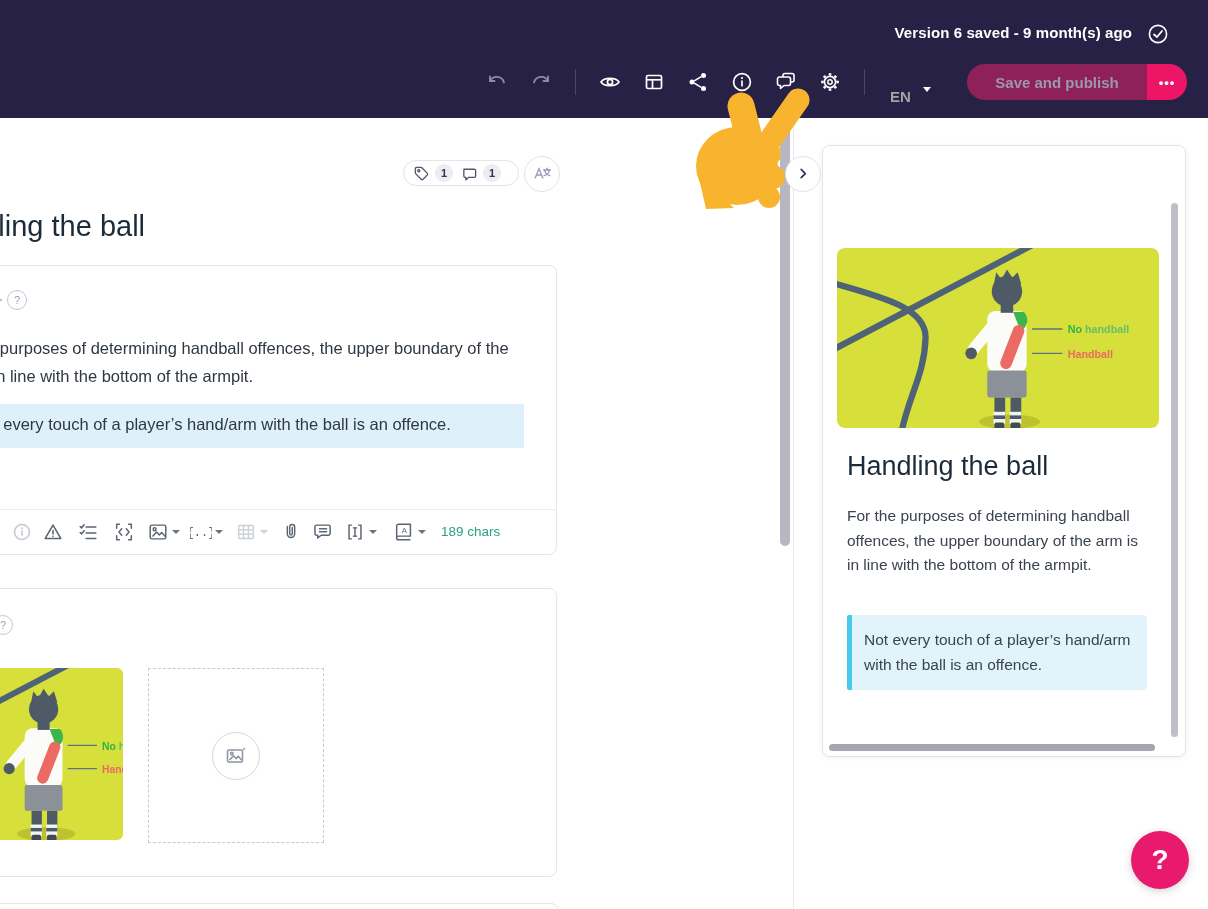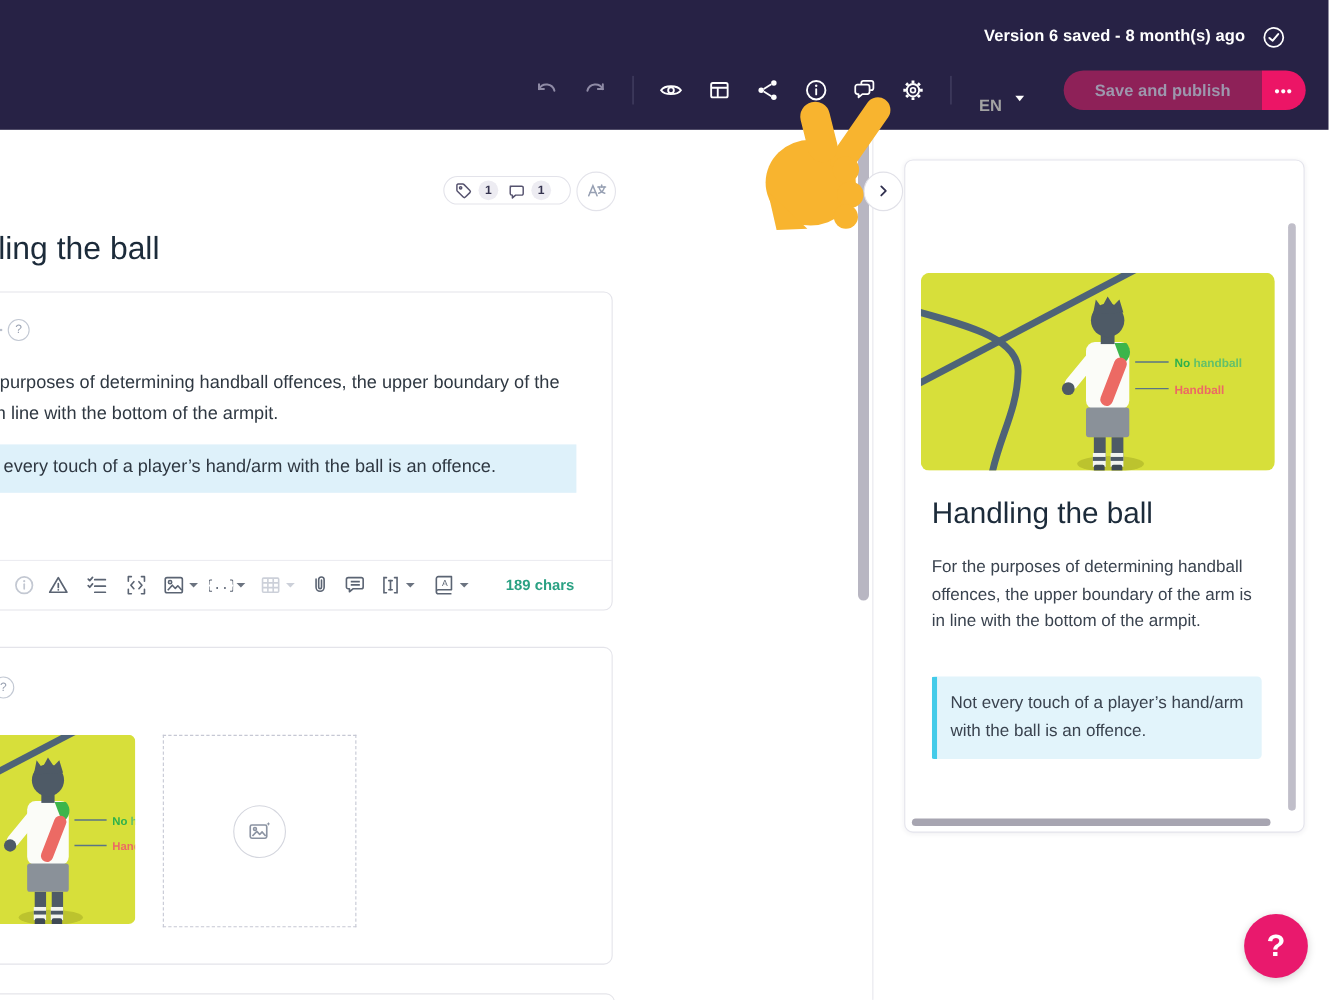--- a/index.html
+++ b/index.html
@@ -30,21 +30,21 @@
   .qmark{width:18px;height:18px;border-radius:50%;border:1px solid #c2c8d3;color:#9aa2b2;font-size:11px;
          display:flex;align-items:center;justify-content:center;background:#fff;cursor:pointer;}
   .body-line{left:-57px;font-size:16.5px;color:#2f3842;white-space:nowrap;}
   .hl-box{left:-38px;top:404px;width:562px;height:44px;background:#DEF1FA;}
   .hl-text{left:-27px;top:415px;font-size:16.5px;color:#2f3842;white-space:nowrap;}
   .tb-icon{width:22px;height:22px;color:#5b6473;top:521px;cursor:pointer;}
   .tb-icon.dim{color:#ccd0d9;}
   .tb-icon.faded{color:#c3c8d2;}
   .tcaret{top:530px;width:0;height:0;border-left:4px solid transparent;border-right:4px solid transparent;border-top:4.5px solid #6b7380;cursor:pointer;}
   .tcaret.dim{border-top-color:#ccd0d9;}
-  .chars{left:441px;top:524px;font-size:13.5px;font-weight:700;color:#2AA183;width:100px;text-align:center;}
+  .chars{left:441px;top:524px;font-size:13.5px;font-weight:400;color:#2AA183;width:100px;text-align:left;}
   .dashed-ph{left:148px;top:668px;width:176px;height:175px;border:1px dashed #c6c8d4;box-sizing:border-box;
              display:flex;align-items:center;justify-content:center;cursor:pointer;}
   .ph-circ{width:46px;height:46px;border-radius:50%;border:1px solid #d4d6de;display:flex;align-items:center;justify-content:center;color:#8b93a2;}
   
   .scroll-thumb{background:#b8b6c2;border-radius:6px;cursor:pointer;}
   .divider-v{left:793px;top:118px;width:1px;height:791px;background:#e7e7ed;}
   .collapse-btn{left:785px;top:156px;width:34px;height:34px;border-radius:50%;background:#fff;border:1px solid #e1e1e8;
                 display:flex;align-items:center;justify-content:center;color:#31304f;cursor:pointer;z-index:20;}
   
   .panel{left:822px;top:145px;width:362px;height:610px;background:#fff;border:1px solid #e4e4ec;border-radius:8px;
@@ -96,21 +96,21 @@
       <line x1="218" y1="117" x2="252" y2="117" stroke="#5a7486" stroke-width="1.5"></line>
       <text x="258" y="95" font-family="Liberation Sans,sans-serif" font-size="12" font-weight="bold"><tspan fill="#2eb14c">No</tspan><tspan fill="#63c06a"> handball</tspan></text>
       <text x="258" y="122" font-family="Liberation Sans,sans-serif" font-size="12" font-weight="bold" fill="#ec6a64">Handball</text>
     </symbol>
   </defs>
 </svg>
 
 <div id="app">
 
   <div class="a navbar">
-    <div class="a version">Version 6 saved - 8 month(s) ago</div>
+    <div class="a version">Version 6 saved - 9 month(s) ago</div>
     <span class="a nicon" style="left:1146px;top:22px">
       <svg viewBox="0 0 24 24" fill="none" stroke="currentColor" stroke-width="1.6">
           <circle cx="12" cy="12" r="8.6"></circle>
           <polyline points="8,12.5 11,15 16,9" stroke-width="1.8" stroke-linecap="round" stroke-linejoin="round"></polyline>
         </svg>
     </span>
     <span class="a nicon dim" style="left:485px;top:70px">
       <svg viewBox="0 0 24 24" fill="none" stroke="currentColor" stroke-width="1.8" stroke-linecap="round">
           <path d="M5 6.5 V11 h4.5"></path>
           <path d="M5 11 a7.5 7.5 0 0 1 14 1.5"></path>

